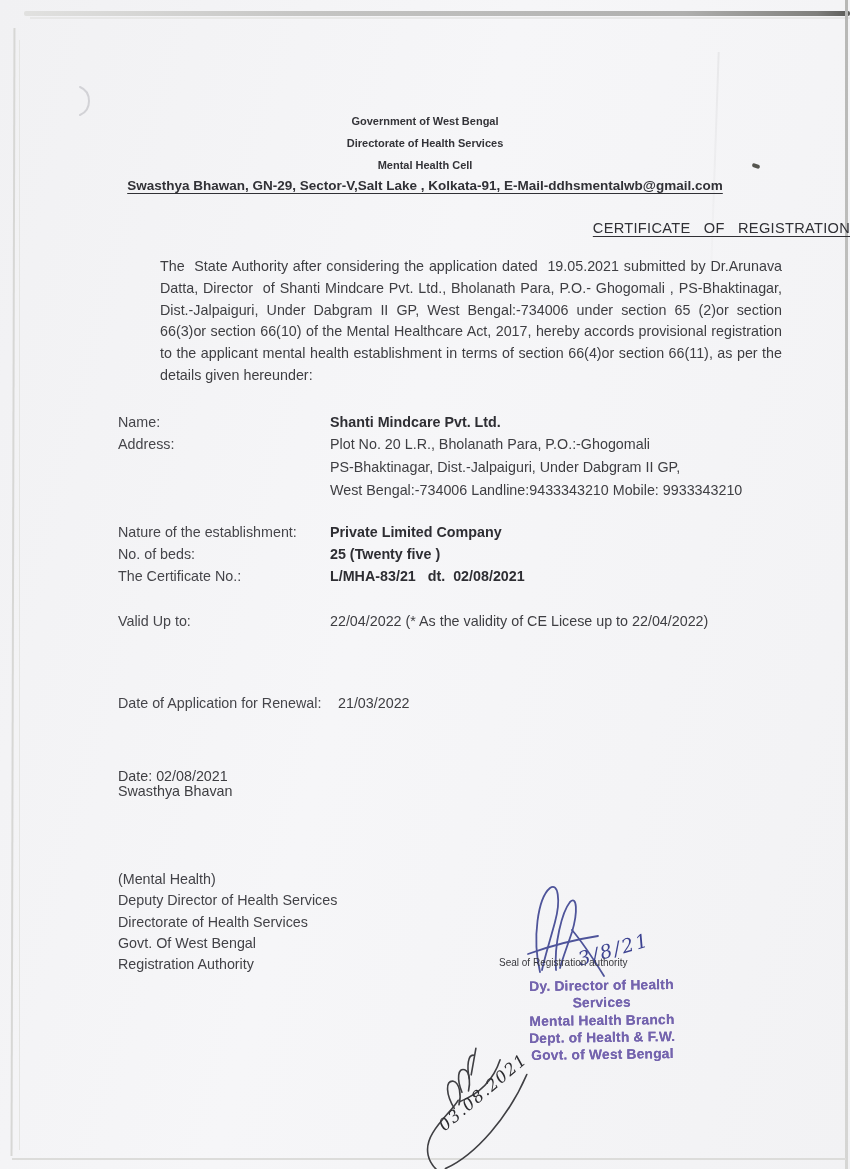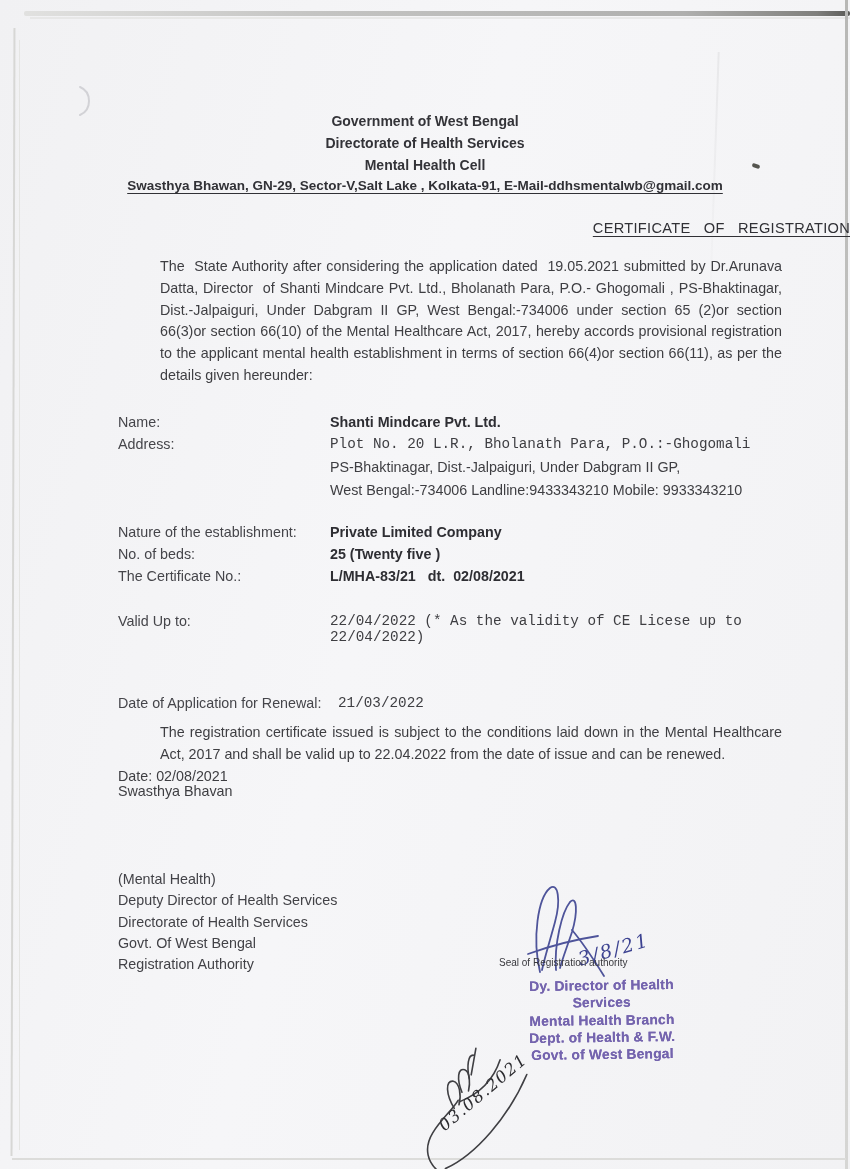--- a/index.html
+++ b/index.html
@@ -17,30 +17,30 @@
   .edge-left{position:absolute;top:28px;left:12px;width:2px;height:1128px;background:#d7d7d5;transform:rotate(.15deg);}
   .edge-left2{position:absolute;top:40px;left:19px;width:1px;height:1110px;background:#e5e5e3;}
   .edge-right{position:absolute;top:0;right:2px;width:3px;height:100%;background:linear-gradient(#b7b7b5,#d6d6d4);}
   .edge-bottom{position:absolute;bottom:9px;left:12px;right:4px;height:2px;background:#dcdcda;}
   .crease{position:absolute;left:713px;top:52px;width:2px;height:270px;
     background:linear-gradient(#dfdfe1,rgba(223,223,225,0));transform:rotate(2deg);opacity:.6;}
   .pen-arc{position:absolute;left:78px;top:84px;}
   .speck{position:absolute;left:752px;top:164px;width:8px;height:4px;background:#55554f;border-radius:2px;transform:rotate(18deg);}
   
   .abs{position:absolute;}
-  .hdr{left:0;width:850px;text-align:center;font-weight:bold;font-size:14px;color:#333338;line-height:22px;}
+  .hdr{left:0;width:850px;text-align:center;font-weight:bold;font-size:11px;color:#333338;line-height:22px;}
   .hdr-addr{left:0;width:850px;text-align:center;font-weight:bold;font-size:13.5px;color:#313136;}
   .hdr-addr span{text-decoration:underline;text-underline-offset:3px;}
   .doc-title{left:0;width:850px;text-align:right;font-weight:normal;font-size:14.6px;color:#303035;word-spacing:9px;letter-spacing:.3px;}
   .doc-title span{text-decoration:underline;text-underline-offset:3px;}
   .para{left:118px;width:622px;font-size:14.3px;line-height:21.8px;text-align:justify;color:#3e3e42;white-space:pre-wrap;margin-left:42px;}
   .row{left:118px;width:645px;display:flex;font-size:14.3px;}
   .row .lbl{width:212px;flex:none;color:#45454a;}
   .row .lblw{width:220px;flex:none;color:#45454a;}
-  .row .val{color:#3e3e42;white-space:pre-wrap;font-family:Liberation Mono, monospace;}
+  .row .val{color:#3e3e42;white-space:pre-wrap;}
   .row .valb{font-weight:bold;color:#2e2e33;white-space:pre-wrap;}
   .addr-extra{left:330px;font-size:14.3px;color:#3e3e42;}
   .plain{font-size:14.3px;color:#3e3e42;}
   .sig-block{left:118px;font-size:14.3px;line-height:21.3px;color:#424247;}
   .seal-caption{left:499px;font-size:10px;color:#38383d;}
   .stamp{left:502px;width:200px;text-align:center;font-size:13.8px;font-weight:bold;line-height:17.3px;
     color:#6a58a8;opacity:.92;letter-spacing:.2px;transform:rotate(-.8deg);text-shadow:0 0 .6px #6a58a8;}
   .hand-blue{font-family:"DejaVu Serif",serif;font-style:italic;color:#3d4391;}
   .hand-black{font-family:"DejaVu Serif",serif;font-style:italic;color:#2c2c30;}
   .hand-date-blue{left:577px;top:938px;font-size:19px;transform:rotate(-16deg);letter-spacing:2px;}
@@ -103,21 +103,20 @@
   <div class="abs row" style="top:613px;">
     <span class="lbl">Valid Up to:</span>
     <span class="val">22/04/2022 (* As the validity of CE Licese up to 22/04/2022)</span>
   </div>
 
   <div class="abs row" style="top:679px;margin-top:16px;">
     <span class="lblw">Date of Application for Renewal:</span>
     <span class="val">21/03/2022</span>
   </div>
 
-  <div class="abs para" style="top:722px;">The registration certificate issued is subject to the conditions laid down in the Mental Healthcare Act, 2017 and shall be valid up to 22.04.2022 from the date of issue and can be renewed.</div>
 
   <div class="abs plain" style="left:118px;top:783px;">Swasthya Bhavan</div>
   <div class="abs plain" style="left:118px;top:768px;">Date: 02/08/2021</div>
 
   <div class="abs sig-block" style="top:869px;">
     <div>(Mental Health)</div>
     <div>Deputy Director of Health Services</div>
     <div>Directorate of Health Services</div>
     <div>Govt. Of West Bengal</div>
     <div>Registration Authority</div>

